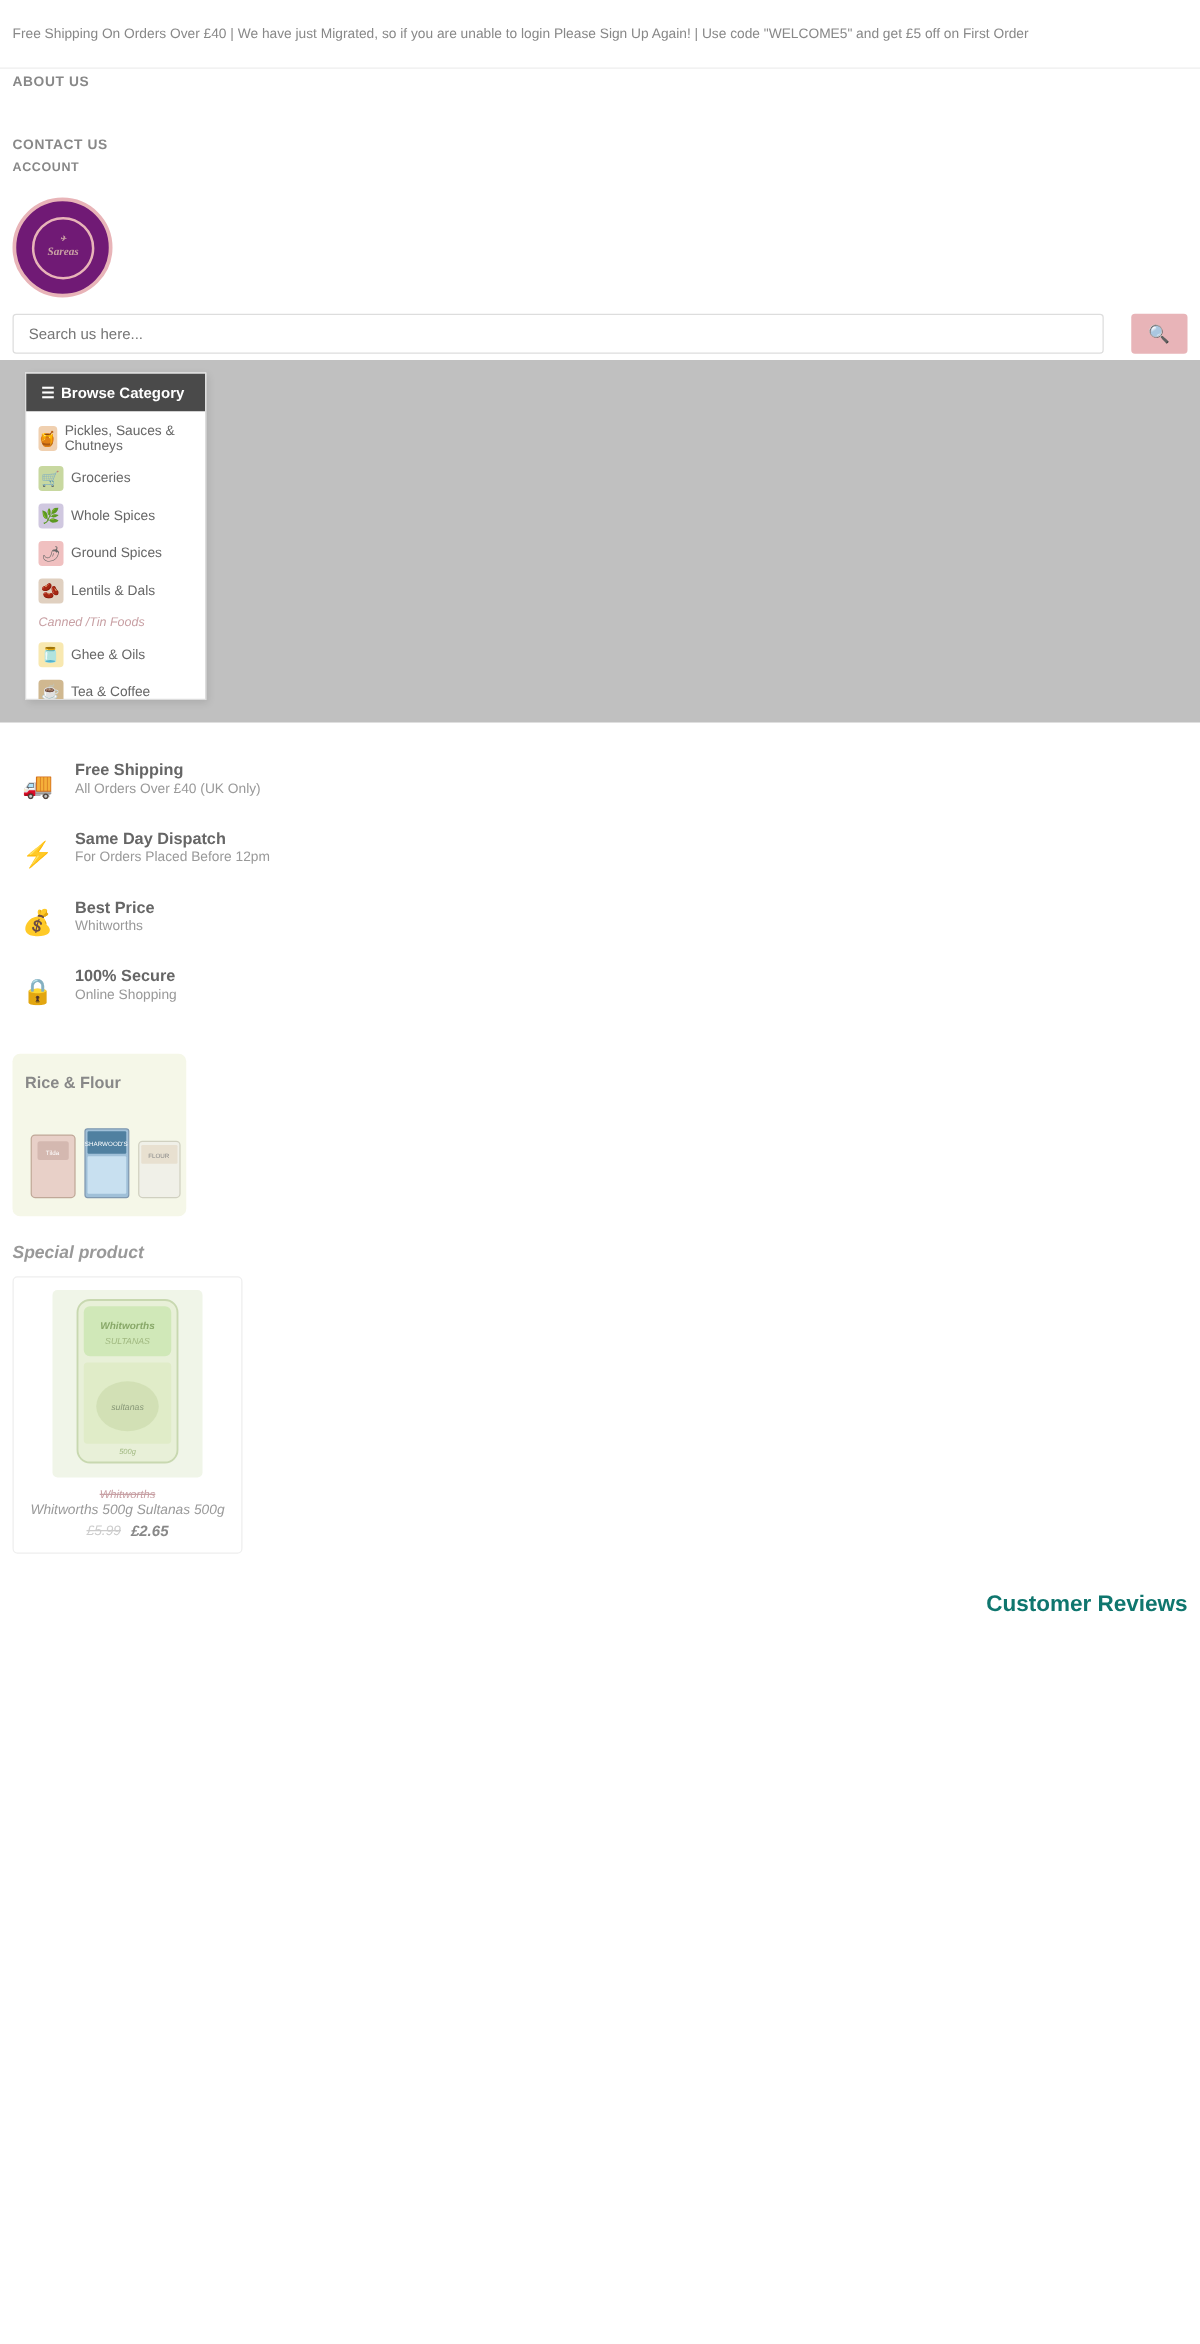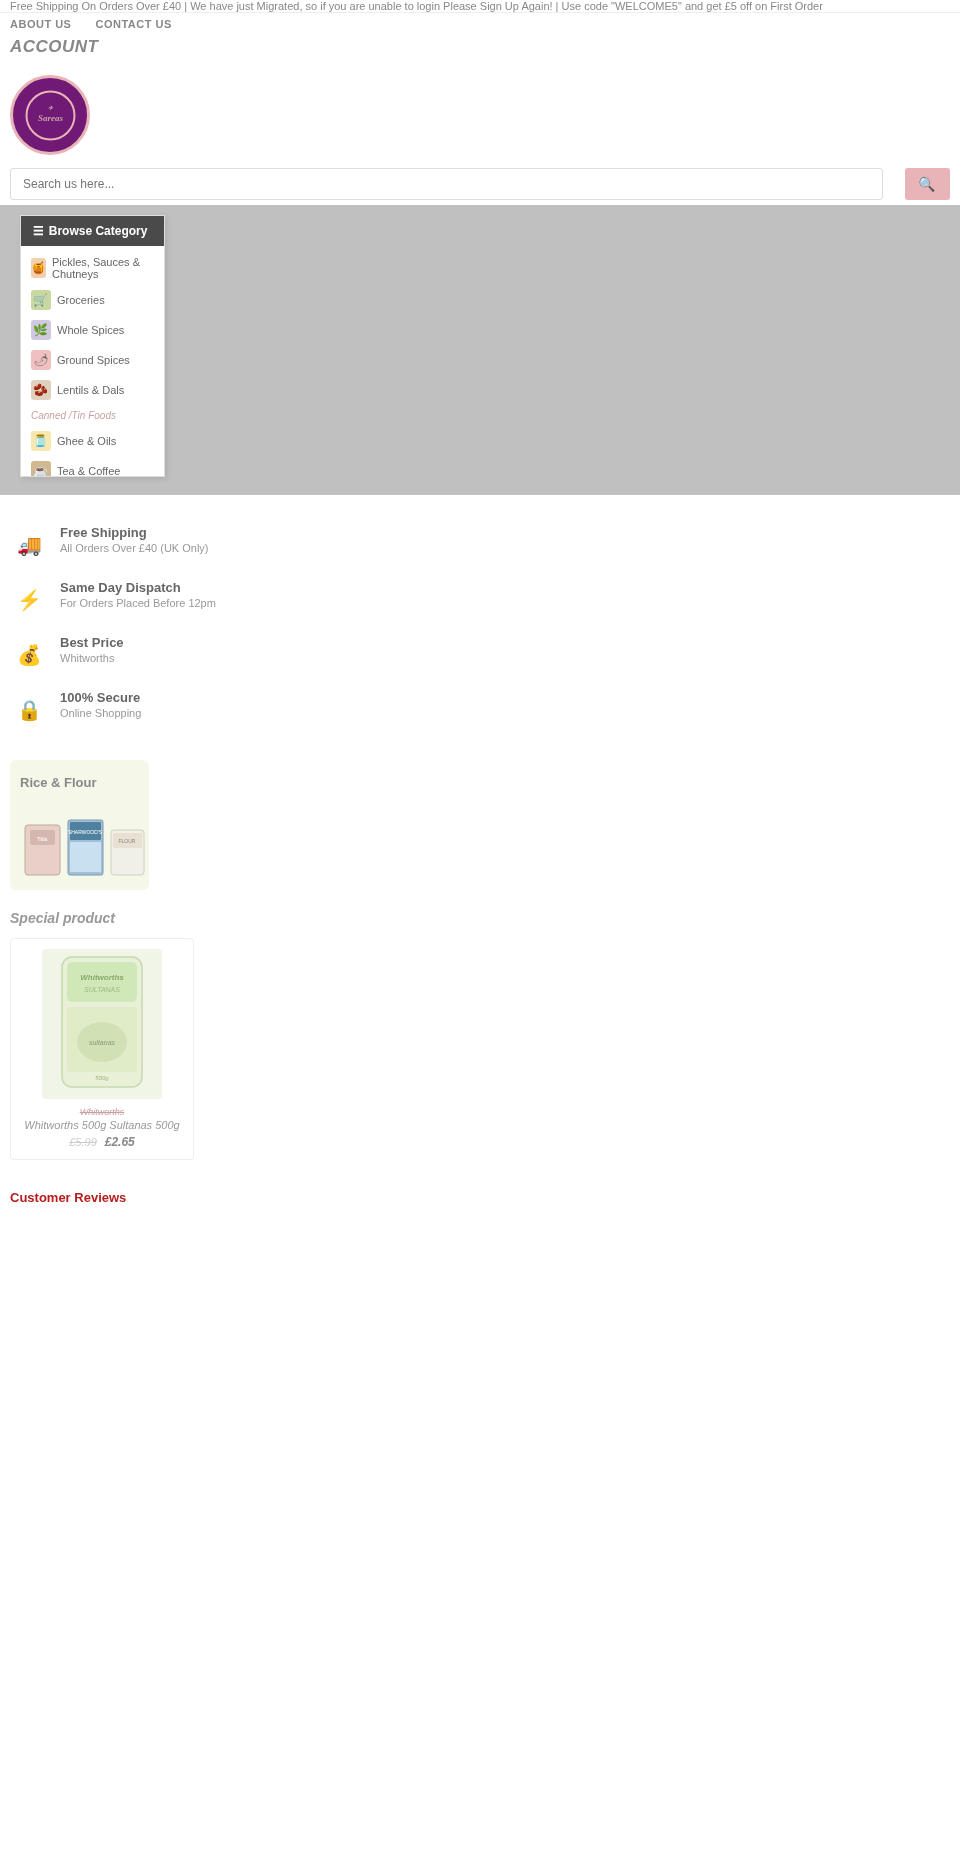--- a/index.html
+++ b/index.html
@@ -1,44 +1,44 @@
 <!DOCTYPE html>
 <html><head>
   <meta charset="utf-8">
   <style>
     * { margin: 0; padding: 0; box-sizing: border-box; }
     body { font-family: Arial, sans-serif; background: #fff; width: 960px; min-height: 1875px; font-size: 13px; color: #555; }
 
     
     .announcement-bar {
       background: #fff;
-      padding: 0 10px;
+      padding: 21px 10px;
       font-size: 11px;
       color: #888;
       border-bottom: 1px solid #eee;
     }
 
     
     .top-nav {
       padding: 5px 10px;
       display: flex;
-      gap: 24px;
+      gap: 38px;
       font-size: 11px;
       color: #888;
+      flex-direction: column;
     }
     .top-nav a { color: #888; text-decoration: none; font-weight: 600; letter-spacing: 0.5px; }
 
     
     .account-bar {
       padding: 2px 10px 8px;
-      font-size: 17px;
+      font-size: 10px;
       color: #888;
       font-weight: 600;
       letter-spacing: 0.5px;
-      font-style: italic;
     }
 
     
     .logo-area {
       padding: 10px 10px 5px;
       display: flex;
       align-items: center;
     }
     .logo-circle {
       width: 80px;
@@ -259,22 +259,23 @@
       color: #888;
       font-weight: 600;
     }
 
     
     .reviews-section {
       padding: 10px;
       margin-top: 10px;
     }
     .reviews-section h2 {
-      font-size: 13px;
-      color: #b91c1c;
+      font-size: 18px;
+      color: #0f766e;
+      text-align: right;
     }
 
     .browse-wrapper {
       position: relative;
       height: 290px;
       background: #c0c0c0;
     }
     .browse-wrapper .browse-dropdown {
       position: absolute;
       top: 10px;

